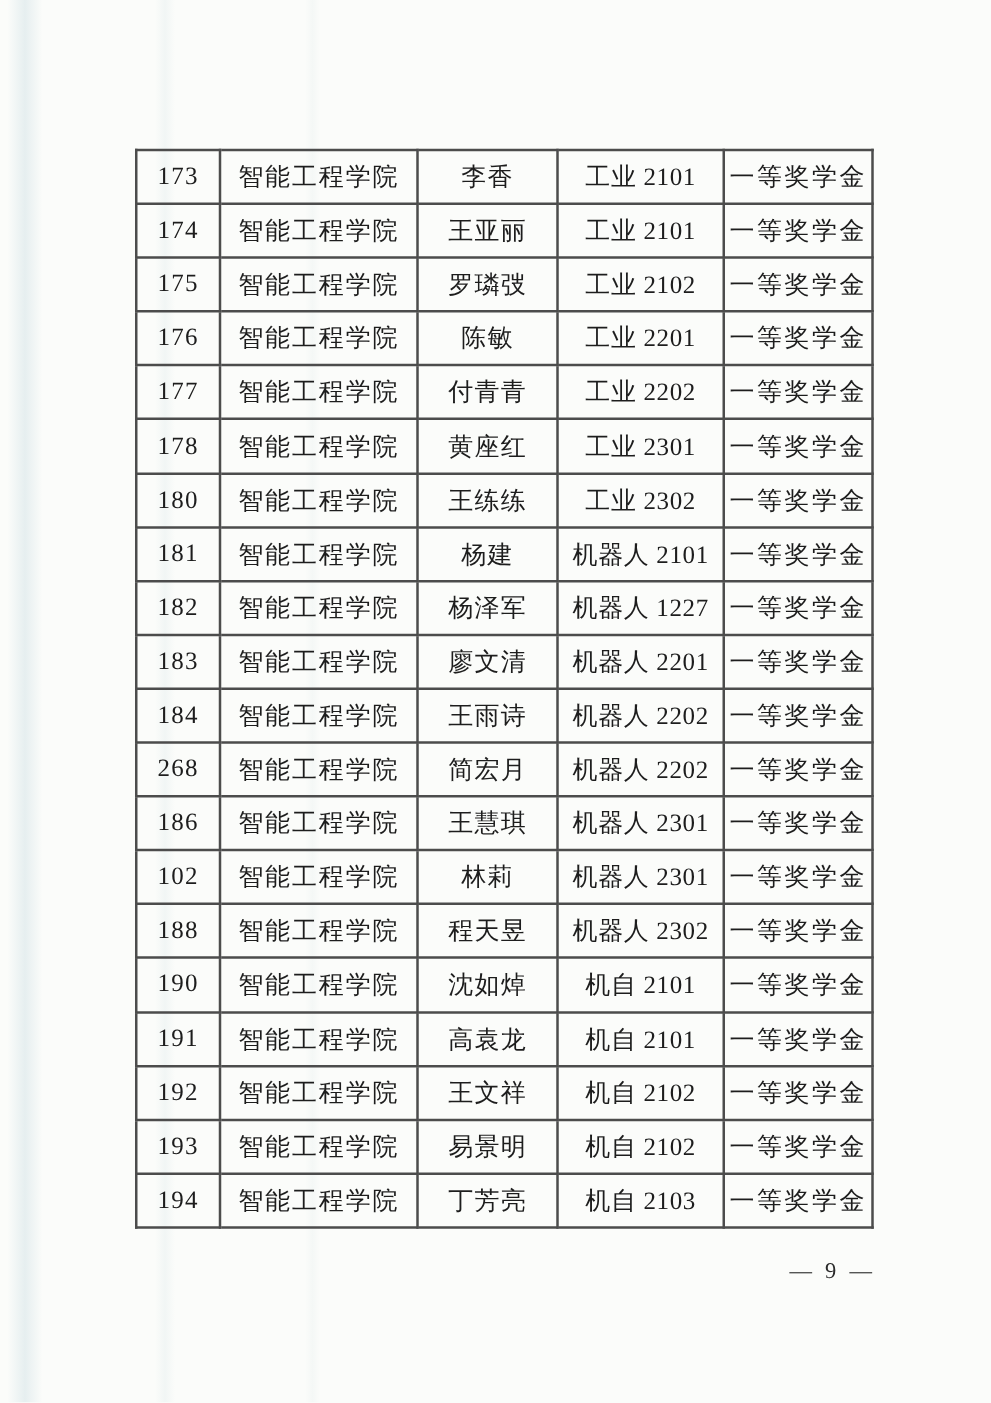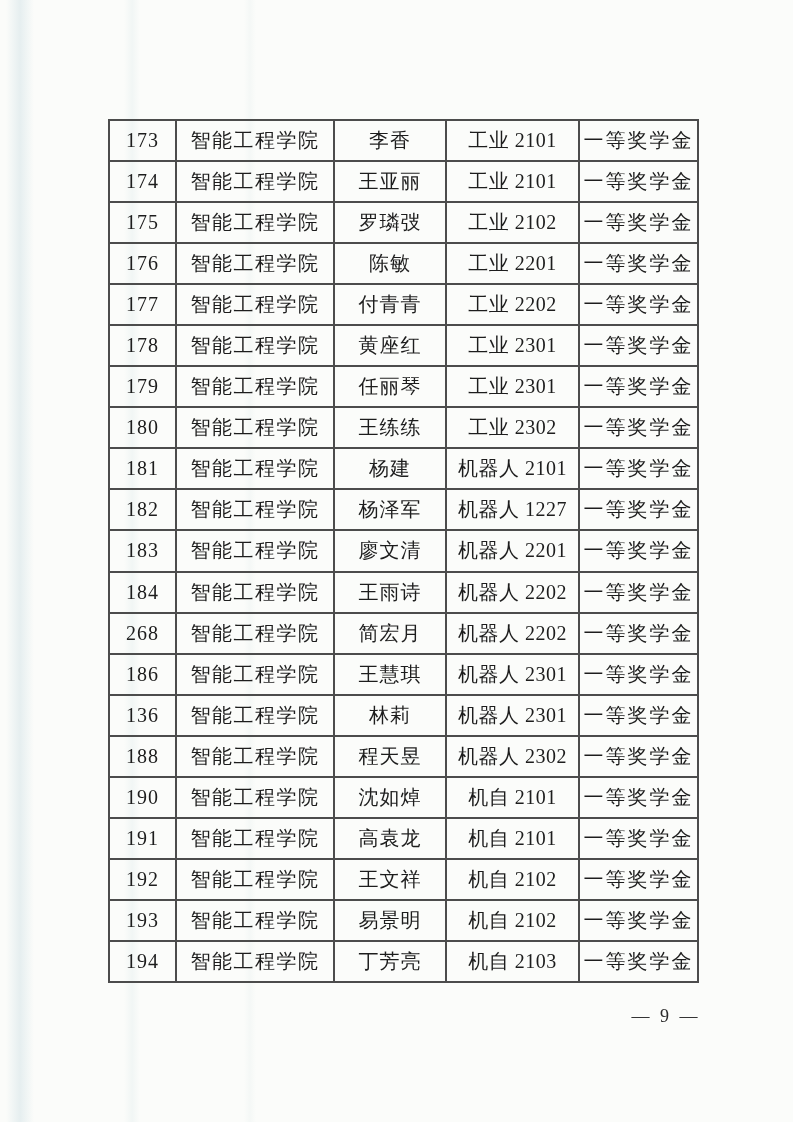--- a/index.html
+++ b/index.html
@@ -120,27 +120,20 @@
         <td class="c4">一等奖学金</td>
       </tr>
       <tr>
         <td class="c0">178</td>
         <td class="c1">智能工程学院</td>
         <td class="c2">黄座红</td>
         <td class="c3">工业 2301</td>
         <td class="c4">一等奖学金</td>
       </tr>
       <tr>
-        <td class="c0">179</td>
-        <td class="c1">智能工程学院</td>
-        <td class="c2">任丽琴</td>
-        <td class="c3">工业 2301</td>
-        <td class="c4">一等奖学金</td>
-      </tr>
-      <tr>
         <td class="c0">180</td>
         <td class="c1">智能工程学院</td>
         <td class="c2">王练练</td>
         <td class="c3">工业 2302</td>
         <td class="c4">一等奖学金</td>
       </tr>
       <tr>
         <td class="c0">181</td>
         <td class="c1">智能工程学院</td>
         <td class="c2">杨建</td>
@@ -176,21 +169,21 @@
         <td class="c4">一等奖学金</td>
       </tr>
       <tr>
         <td class="c0">186</td>
         <td class="c1">智能工程学院</td>
         <td class="c2">王慧琪</td>
         <td class="c3">机器人 2301</td>
         <td class="c4">一等奖学金</td>
       </tr>
       <tr>
-        <td class="c0">136</td>
+        <td class="c0">102</td>
         <td class="c1">智能工程学院</td>
         <td class="c2">林莉</td>
         <td class="c3">机器人 2301</td>
         <td class="c4">一等奖学金</td>
       </tr>
       <tr>
         <td class="c0">188</td>
         <td class="c1">智能工程学院</td>
         <td class="c2">程天昱</td>
         <td class="c3">机器人 2302</td>

